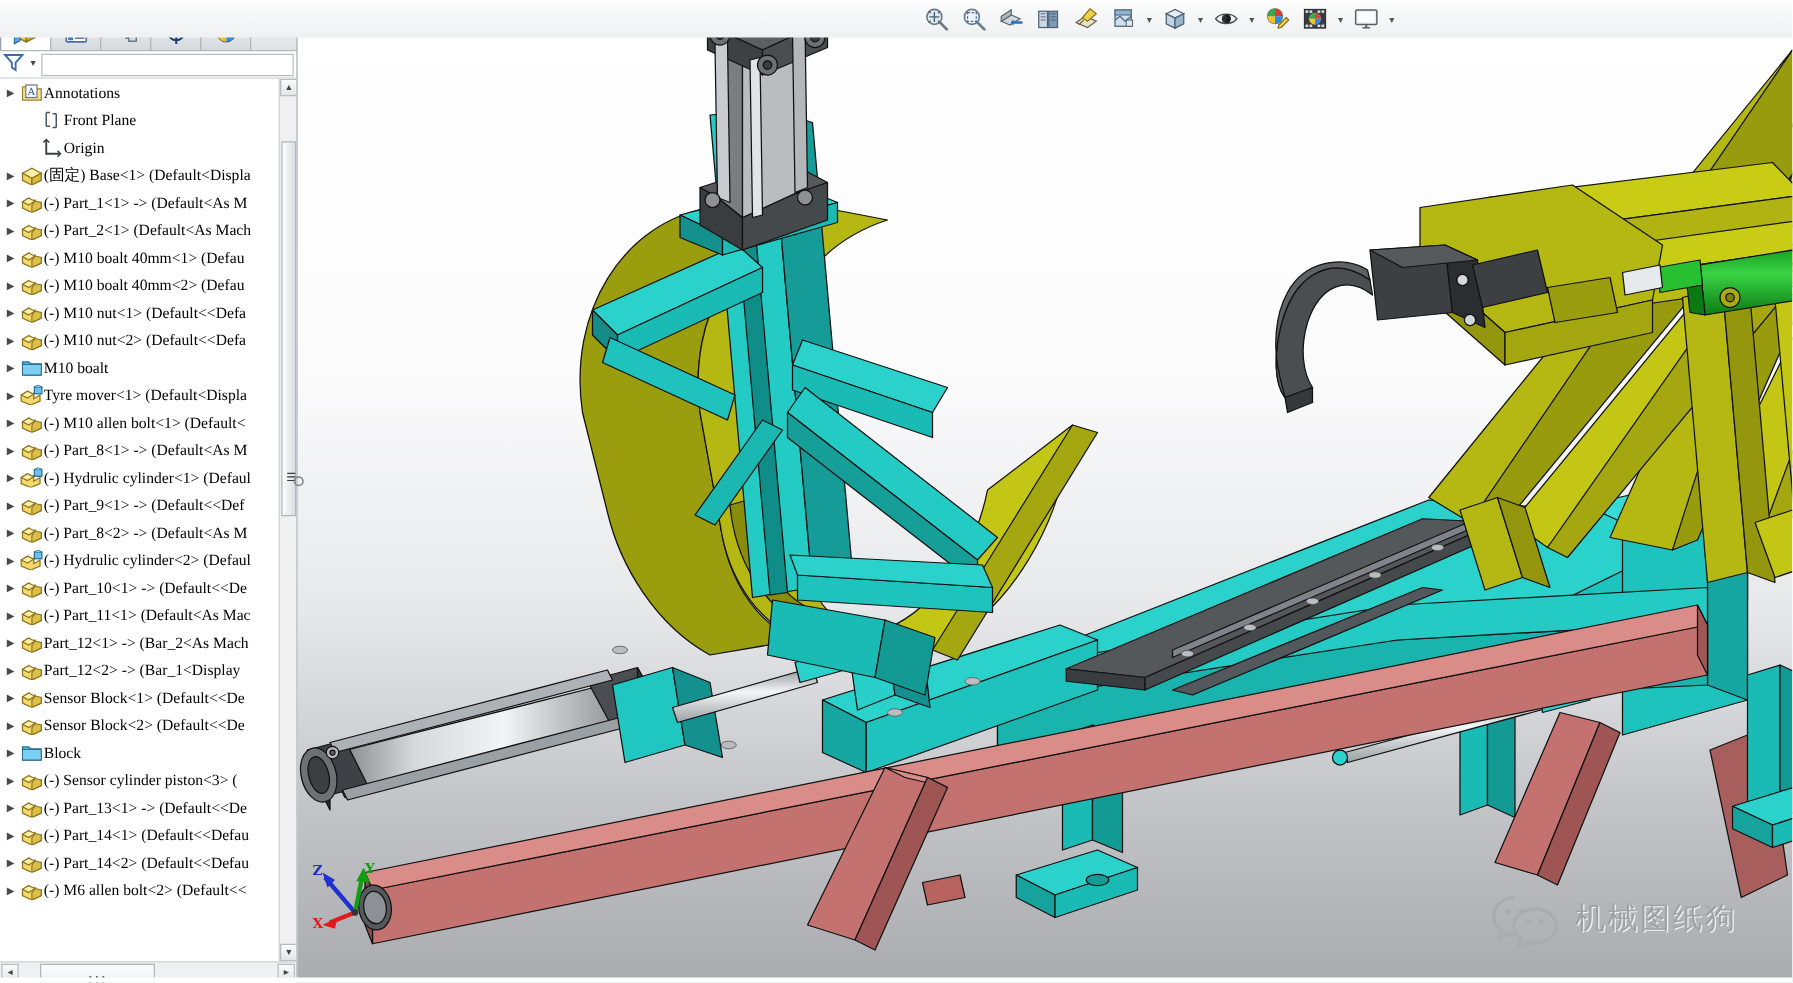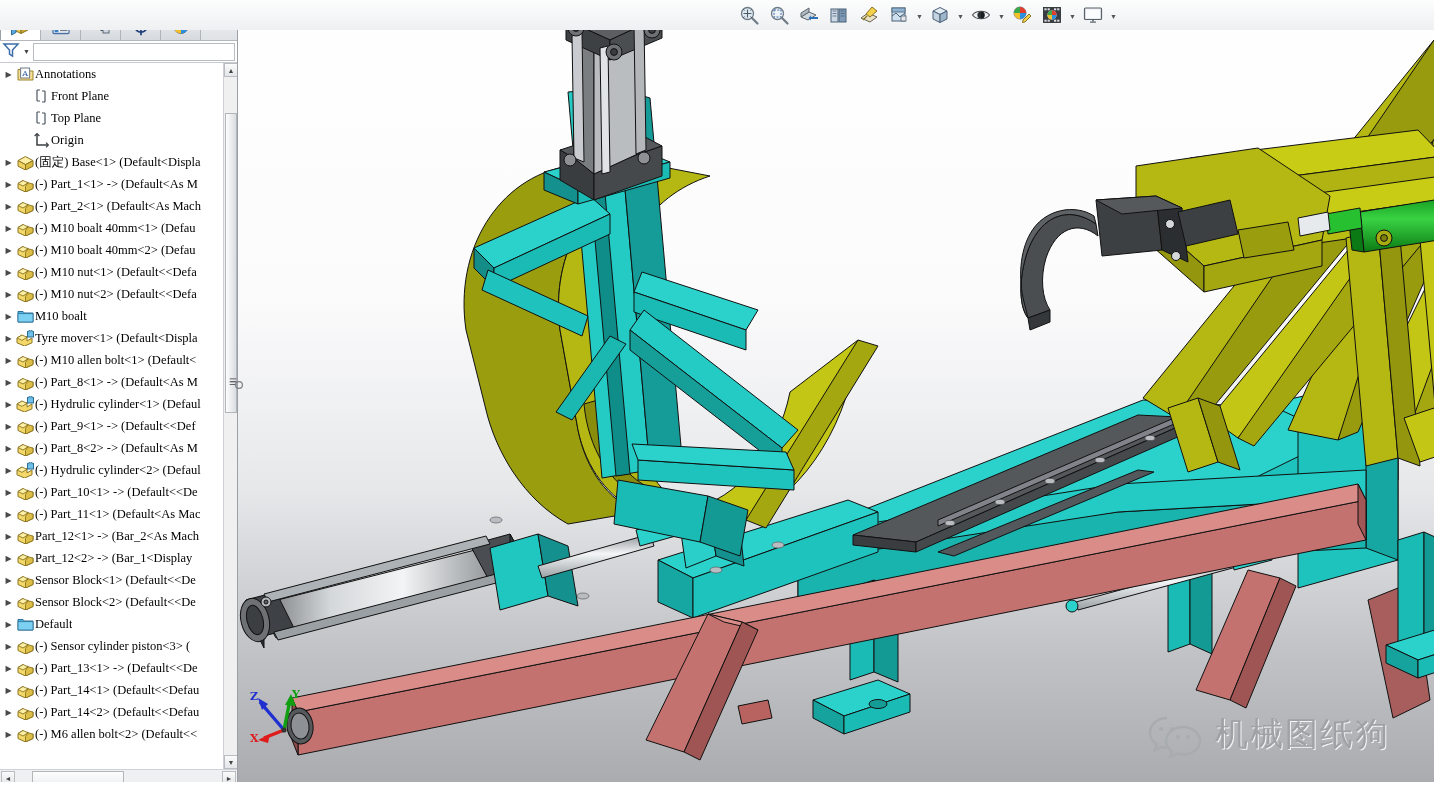--- a/index.html
+++ b/index.html
@@ -176,21 +176,21 @@
   #triad { position:absolute; left:8px; top:686px; width:80px; height:70px; z-index:9; }
 
   
   #watermark {
     position:absolute; right:44px; bottom:28px; z-index:9;
     display:flex; align-items:center; gap:12px;
     pointer-events:none;
   }
   #wm-text {
     font-family:Liberation Serif, serif;
-    font-size:33px; color:#9ea1a5;
+    font-size:24px; color:#9ea1a5;
     text-shadow:1px 1px 0 rgba(255,255,255,.85);
     letter-spacing:2px;
   }
 
   
   #bottom-edge {
     position:absolute; left:0; bottom:0; width:1434px; height:4px;
     background:#ffffff; z-index:20;
   }
 </style>
@@ -705,30 +705,20 @@
       <path d="M4,2 L4,13 M12,3 L12,14" stroke="#4a5560" stroke-width="1.2"></path>
       <path d="M4,2 L7,2 M4,13 L7,13 M9,3 L12,3 M9,14 L12,14" stroke="#4a5560" stroke-width="1.2"></path>
     </svg>
             </span>
             <span class="tlabel">Front Plane</span>
           </div>
           <div class="trow indent-1">
             <span class="texp"></span>
             <span class="tico">
               <svg width="17" height="16" viewBox="0 0 17 16">
-      <path d="M4,2 L4,13 M12,3 L12,14" stroke="#4a5560" stroke-width="1.2"></path>
-      <path d="M4,2 L7,2 M4,13 L7,13 M9,3 L12,3 M9,14 L12,14" stroke="#4a5560" stroke-width="1.2"></path>
-    </svg>
-            </span>
-            <span class="tlabel">Top Plane</span>
-          </div>
-          <div class="trow indent-1">
-            <span class="texp"></span>
-            <span class="tico">
-              <svg width="17" height="16" viewBox="0 0 17 16">
       <path d="M4,2 L4,13 L15,13" fill="none" stroke="#3b3f43" stroke-width="1.5"></path>
       <path d="M1.6,4 L4,1.6 L6.4,4" fill="none" stroke="#3b3f43" stroke-width="1.2"></path>
       <path d="M13,10.6 L15.4,13 L13,15.4" fill="none" stroke="#3b3f43" stroke-width="1.2"></path>
     </svg>
             </span>
             <span class="tlabel">Origin</span>
           </div>
           <div class="trow">
             <span class="texp">▶</span>
             <span class="tico">
@@ -963,21 +953,21 @@
             <span class="tlabel">Sensor Block&lt;2&gt; (Default&lt;&lt;De</span>
           </div>
           <div class="trow">
             <span class="texp">▶</span>
             <span class="tico">
               <svg width="17" height="16" viewBox="0 0 17 16">
       <path d="M1,3.5 L6,3.5 L7.4,5 L16,5 L16,14 L1,14 Z" fill="#4fb7e8" stroke="#2a6d92" stroke-width="1"></path>
       <path d="M1,5.6 L16,5.6 L16,14 L1,14 Z" fill="#7cd0f2" stroke="#2a6d92" stroke-width=".8"></path>
     </svg>
             </span>
-            <span class="tlabel">Default</span>
+            <span class="tlabel">Block</span>
           </div>
           <div class="trow">
             <span class="texp">▶</span>
             <span class="tico">
               <svg width="19" height="16" viewBox="0 0 19 16">
       <path d="M2,7.5 L7,4.5 L7,9 L12,6 L12,11 L17,8 L17,12.5 L9.5,16 L2,12.5 Z" fill="#f4d96a" stroke="#8a7420" stroke-width="1"></path>
       <path d="M2,7.5 L7,4.5 L12,6.8 L7,10 Z" fill="#fdeea6" stroke="#8a7420" stroke-width=".9"></path>
       <path d="M12,6.8 L17,8 L17,12.5 L9.5,16 L9.5,10.4 Z" fill="#ddbe47" stroke="#8a7420" stroke-width=".9"></path>
     </svg>
             </span>

